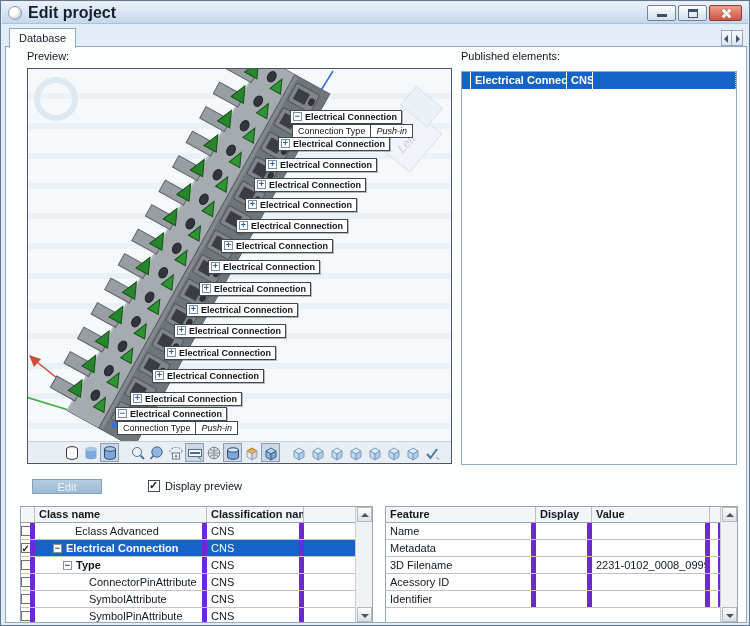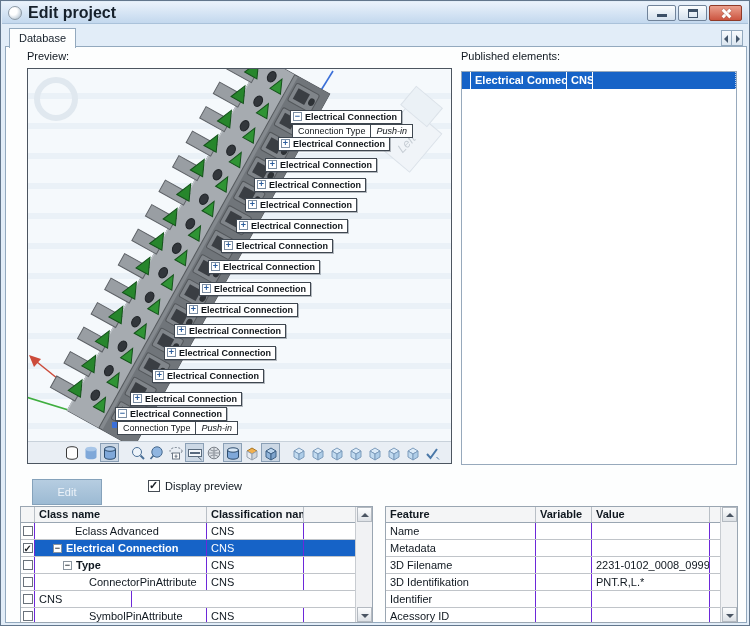--- a/index.html
+++ b/index.html
@@ -70,37 +70,37 @@
   .published-box { position:absolute; left:455px; top:24px; width:276px; height:394px;
                    border:1px solid #97a9bc; background:#fff; overflow:hidden; }
   .pub-row { display:flex; height:17px; font-size:11px; font-weight:bold; align-items:stretch; }
   .pub-row.sel { background:#1663c7; color:#fff; }
   .pub-cell { border-right:1px solid #fff; line-height:17px; padding:0 4px; overflow:hidden; white-space:nowrap; }
   .pub-cell:nth-child(1){ width:9px; flex:0 0 auto; padding:0;}
   .pub-cell:nth-child(2){ width:96px; flex:0 0 auto;}
   .pub-cell:nth-child(3){ width:26px; flex:0 0 auto;}
   .pub-cell:nth-child(4){ flex:1 1 auto; border-right:1px dotted #bcd2ee;}
   
-  .edit-btn { position:absolute; left:26px; top:432px; width:70px; height:26px;
+  .edit-btn { position:absolute; left:26px; top:432px; width:70px; height:15px;
               background:linear-gradient(#b6cde1,#9cbad3); border:1px solid #85a2bb;
               color:#edf3f9; font-size:11px; font-family:"Liberation Sans",sans-serif; cursor:pointer; }
   .chk-row { position:absolute; left:142px; top:433px; display:flex; align-items:center;
              gap:5px; font-size:11px; color:#101820; cursor:pointer; }
   .chk { width:12px; height:12px; border:1px solid #454c54; background:#fff; position:relative; }
   .chk.checked::after { content:"✓"; position:absolute; left:0px; top:-2px; font-size:11px;
                         font-weight:bold; color:#1a2027; }
   
   .wtable { position:absolute; top:459px; height:117px; width:353px; border:1px solid #9aa6b2;
             background:#fff; overflow:hidden; font-size:11px; color:#101820; }
   #class-table { left:14px; }
   #feature-table { left:379px; }
   .t-head { display:flex; height:16px; background:#f4f5f6; border-bottom:1px solid #9aa6b2; }
   .t-hcell { border-right:1px solid #b9bfc6; font-weight:bold; padding:1px 4px; overflow:hidden; white-space:nowrap; }
   .t-row { display:flex; height:17px; border-bottom:1px solid #c0c4c9; background:#fff; }
-  .t-cell { border-right:1px solid #6d28d9; line-height:16px; padding:0 4px;
+  .t-cell { border-right:5px solid #6d28d9; line-height:16px; padding:0 4px;
             overflow:hidden; white-space:nowrap; display:flex; align-items:center; }
   .t-row.sel .t-cell:not(.chk-cell) { background:#1663c7; color:#fff; }
   .chk-cell { justify-content:center; padding:0; }
   .rchk { width:10px; height:10px; border:1px solid #6a727b; background:#fff; position:relative; flex:0 0 auto; }
   .rchk.checked::after { content:"✓"; position:absolute; left:0; top:-3px; font-size:10px; font-weight:bold; color:#14181d;}
   .texp { width:9px; height:9px; border:1px solid #8a949e; background:#fff; color:#333a41;
           font-size:9px; line-height:7px; text-align:center; font-weight:bold; margin-right:4px; flex:0 0 auto;}
   .scrollbar { position:absolute; right:0; top:0; bottom:0; width:17px; background:#f1f2f4;
                border-left:1px solid #c8ccd1; }
   .sb-btn { position:absolute; left:1px; width:15px; height:15px;
@@ -529,20 +529,23 @@
           <div class="t-cell" style="width: 172px; padding-left: 54px;">
             <span>ConnectorPinAttribute</span>
           </div>
           <div class="t-cell" style="width: 97px;">CNS</div>
           <div class="t-cell" style="flex: 1 1 0%;"></div>
         </div>
         <div class="t-row">
           <div class="t-cell chk-cell" style="width: 14px;">
             <span class="rchk"></span>
           </div>
+          <div class="t-cell" style="width: 172px; padding-left: 54px;">
+            <span>SymbolAttribute</span>
+          </div>
           <div class="t-cell" style="width: 97px;">CNS</div>
           <div class="t-cell" style="flex: 1 1 0%;"></div>
         </div>
         <div class="t-row">
           <div class="t-cell chk-cell" style="width: 14px;">
             <span class="rchk"></span>
           </div>
           <div class="t-cell" style="width: 172px; padding-left: 54px;">
             <span>SymbolPinAttribute</span>
           </div>
@@ -550,21 +553,21 @@
           <div class="t-cell" style="flex: 1 1 0%;"></div>
         </div>
         <div class="scrollbar">
           <div class="sb-btn sb-up"></div>
           <div class="sb-btn sb-dn"></div>
         </div>
       </div>
     <div class="wtable" id="feature-table">
         <div class="t-head">
           <div class="t-hcell" style="width: 150px;">Feature</div>
-          <div class="t-hcell" style="width: 56px;">Variable</div>
+          <div class="t-hcell" style="width: 56px;">Display</div>
           <div class="t-hcell" style="width: 118px;">Value</div>
           <div class="t-hcell" style="width: 12px;"></div>
         </div>
         <div class="t-row">
           <div class="t-cell" style="width: 150px;">Name</div>
           <div class="t-cell" style="width: 56px;"></div>
           <div class="t-cell" style="width: 118px;"></div>
           <div class="t-cell" style="width: 12px;"></div>
         </div>
         <div class="t-row">
@@ -573,37 +576,31 @@
           <div class="t-cell" style="width: 118px;"></div>
           <div class="t-cell" style="width: 12px;"></div>
         </div>
         <div class="t-row">
           <div class="t-cell" style="width: 150px;">3D Filename</div>
           <div class="t-cell" style="width: 56px;"></div>
           <div class="t-cell" style="width: 118px;">2231-0102_0008_0999-0962.3db</div>
           <div class="t-cell" style="width: 12px;"></div>
         </div>
         <div class="t-row">
-          <div class="t-cell" style="width: 150px;">3D Identifikation</div>
+          <div class="t-cell" style="width: 150px;">Acessory ID</div>
           <div class="t-cell" style="width: 56px;"></div>
-          <div class="t-cell" style="width: 118px;">PNT.R,L.*</div>
+          <div class="t-cell" style="width: 118px;"></div>
           <div class="t-cell" style="width: 12px;"></div>
         </div>
         <div class="t-row">
           <div class="t-cell" style="width: 150px;">Identifier</div>
           <div class="t-cell" style="width: 56px;"></div>
           <div class="t-cell" style="width: 118px;"></div>
           <div class="t-cell" style="width: 12px;"></div>
         </div>
-        <div class="t-row">
-          <div class="t-cell" style="width: 150px;">Acessory ID</div>
-          <div class="t-cell" style="width: 56px;"></div>
-          <div class="t-cell" style="width: 118px;"></div>
-          <div class="t-cell" style="width: 12px;"></div>
-        </div>
         <div class="scrollbar">
           <div class="sb-btn sb-up"></div>
           <div class="sb-btn sb-dn"></div>
         </div>
       </div>
 
   </div>
 </div>
 
 </body></html>

